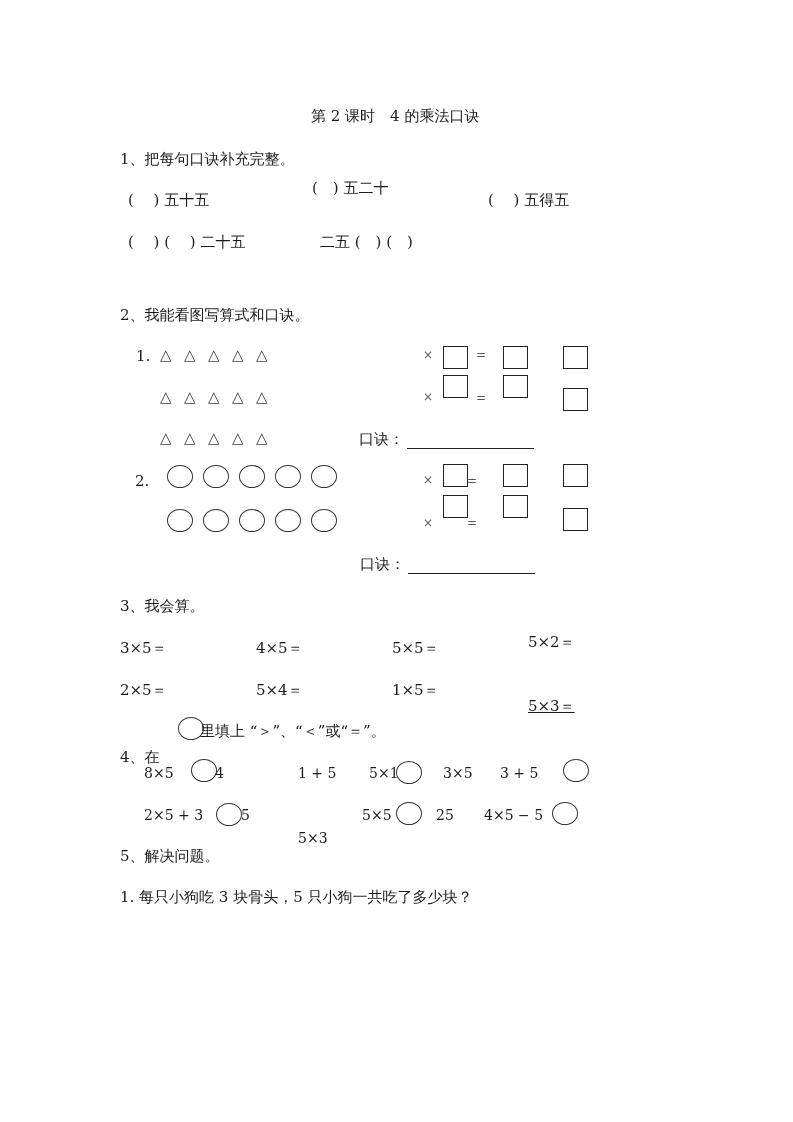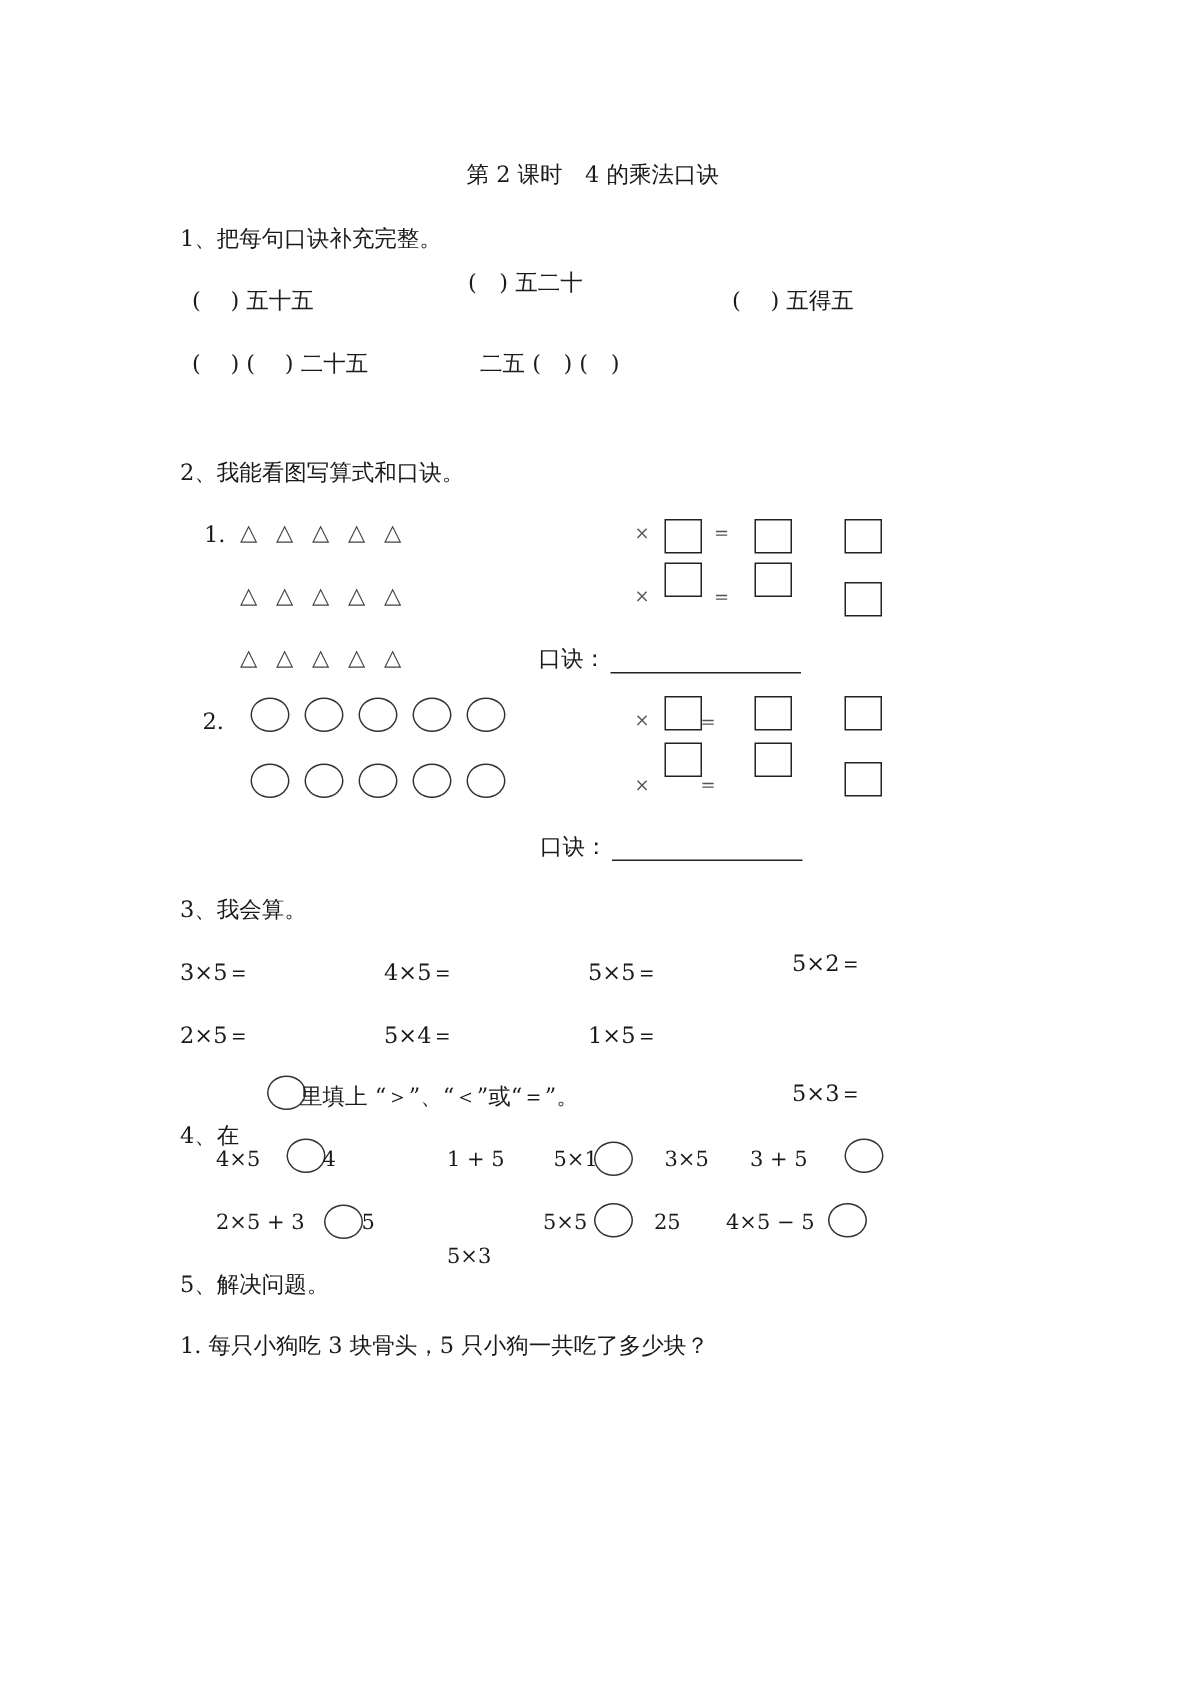--- a/index.html
+++ b/index.html
@@ -95,27 +95,27 @@
 <div class="uline" style="left:408px;top:573px;width:127px;"></div>
 
 <div class="abs t" style="left:120px;top:597px;">3、我会算。</div>
 <div class="abs t" style="left:120px;top:639px;">3×5＝</div>
 <div class="abs t" style="left:256px;top:639px;">4×5＝</div>
 <div class="abs t" style="left:392px;top:639px;">5×5＝</div>
 <div class="abs t" style="left:528px;top:609px;margin-top:24px;">5×2＝</div>
 <div class="abs t" style="left:120px;top:681px;">2×5＝</div>
 <div class="abs t" style="left:256px;top:681px;">5×4＝</div>
 <div class="abs t" style="left:392px;top:681px;">1×5＝</div>
-<div class="abs t" style="left:528px;top:720px;">5×3＝</div>
+<div class="abs t" style="left:528px;top:697px;text-decoration:underline;">5×3＝</div>
 
 <div class="abs t" style="left:120px;top:748px;">4、在</div>
 <div class="circ" style="left:178px;top:717px;"></div>
 <div class="abs t" style="left:200px;top:722px;">里填上 “＞”、“＜”或“＝”。</div>
 
-<div class="abs t" style="left:144px;top:764px;font-size:14px;">4×5</div>
+<div class="abs t" style="left:144px;top:764px;font-size:14px;">8×5</div>
 <div class="circ" style="left:191px;top:759px;"></div>
 <div class="abs t" style="left:215px;top:764px;font-size:14px;">4</div>
 <div class="abs t" style="left:298px;top:764px;font-size:14px;">1 + 5</div>
 <div class="abs t" style="left:369px;top:764px;font-size:14px;">5×1</div>
 <div class="circ" style="left:396px;top:761px;"></div>
 <div class="abs t" style="left:443px;top:764px;font-size:14px;">3×5</div>
 <div class="abs t" style="left:500px;top:764px;font-size:14px;">3 + 5</div>
 <div class="circ" style="left:563px;top:759px;"></div>
 
 <div class="abs t" style="left:144px;top:806px;font-size:14px;">2×5 + 3</div>

